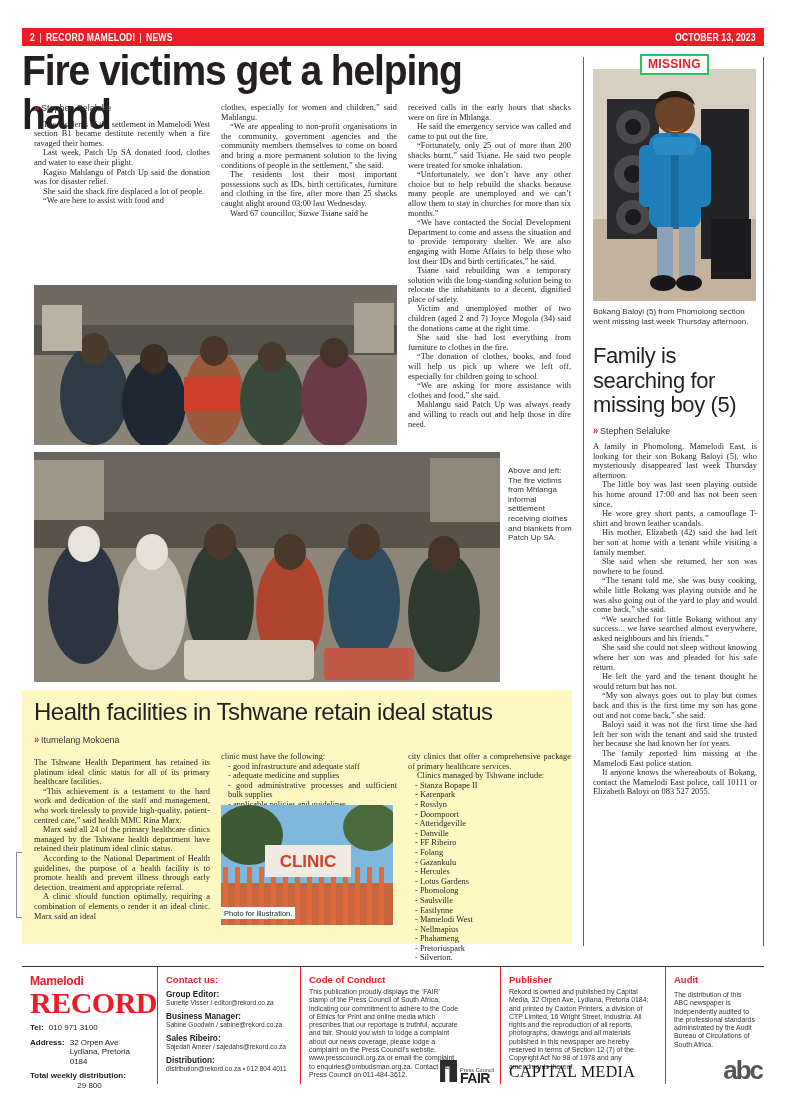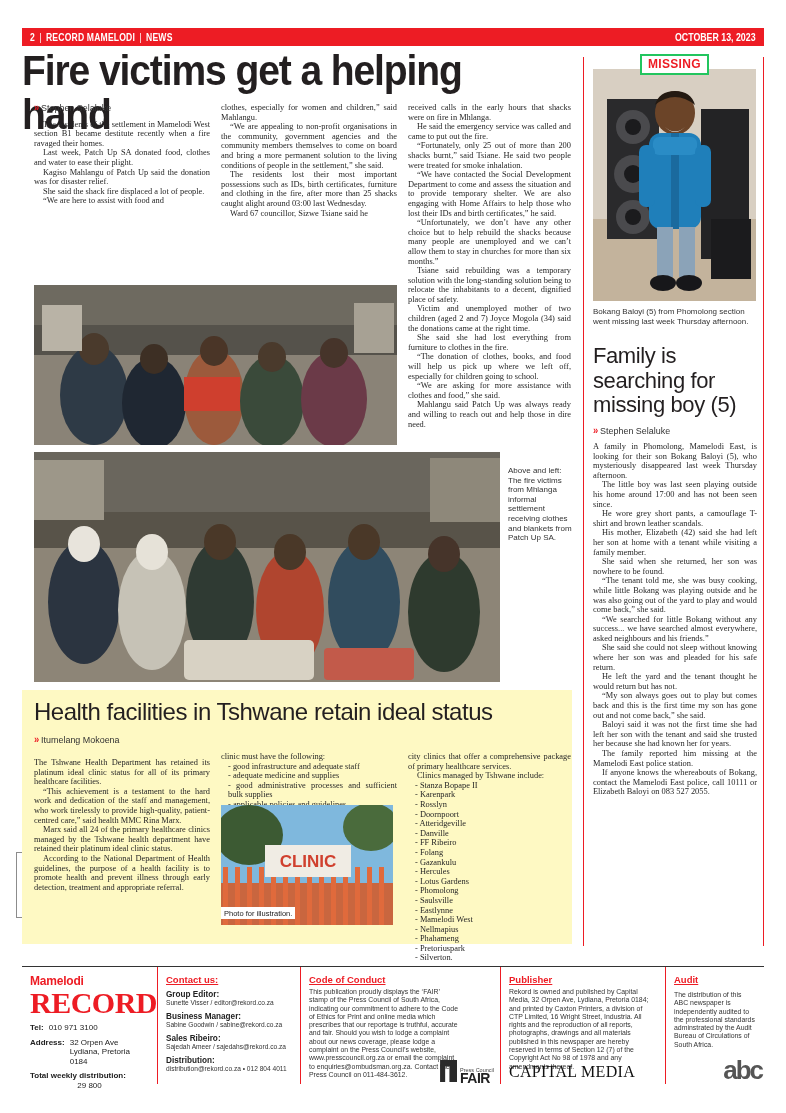--- a/index.html
+++ b/index.html
@@ -103,21 +103,21 @@
   .hc1 { left:34px; top:758px; width:176px; }
   .hc2 { left:221px; top:752px; width:176px; }
   .hc3 { left:408px; top:752px; width:163px; }
 
   
   .footer { position:absolute; left:22px; top:966px; width:742px; height:118px;
     border-top:1.3px solid #333; display:flex; }
   .fcol { position:relative; padding: 7px 8px 0 8px; }
   .fcol + .fcol { border-left:1.2px solid #ed1c24; }
   .fcol h4 { font-family:"Liberation Sans", sans-serif; font-size:9.5px; color:#ed1c24;
-    margin-bottom:3px;text-decoration:underline; }
+    margin-bottom:3px; }
   .fcol .lab { font-family:"Liberation Sans", sans-serif; font-size:8.2px; font-weight:bold;
     color:#222; margin-top:5px; }
   .fcol .val { font-family:"Liberation Sans", sans-serif; font-size:6.6px; color:#333;
     line-height:8px; }
   .fcol .body { font-family:"Liberation Sans", sans-serif; font-size:6.9px; color:#333;
     line-height:8.3px; }
   .f-masthead { width:135px; }
   .f-contact { width:143px; }
   .f-conduct { width:200px; }
   .f-publisher { width:165px; }
@@ -177,22 +177,22 @@
     <p class="first">clothes, especially for women and children,” said Mahlangu.</p>
     <p>“We are appealing to non-profit organisations in the community, government agencies and the community members themselves to come on board and bring a more permanent solution to the living conditions of people in the settlement,” she said.</p>
     <p>The residents lost their most important possessions such as IDs, birth certificates, furniture and clothing in the fire, after more than 25 shacks caught alight around 03:00 last Wednesday.</p>
     <p>Ward 67 councillor, Sizwe Tsiane said he</p>
   </div>
 
   <div class="col fire-c3">
     <p class="first">received calls in the early hours that shacks were on fire in Mhlanga.</p>
     <p>He said the emergency service was called and came to put out the fire.</p>
     <p>“Fortunately, only 25 out of more than 200 shacks burnt,” said Tsiane. He said two people were treated for smoke inhalation.</p>
+    <p>“Unfortunately, we don’t have any other choice but to help rebuild the shacks because many people are unemployed and we can’t allow them to stay in churches for more than six months.”</p>
     <p>“We have contacted the Social Development Department to come and assess the situation and to provide temporary shelter. We are also engaging with Home Affairs to help those who lost their IDs and birth certificates,” he said.</p>
-    <p>“Unfortunately, we don’t have any other choice but to help rebuild the shacks because many people are unemployed and we can’t allow them to stay in churches for more than six months.”</p>
     <p>Tsiane said rebuilding was a temporary solution with the long-standing solution being to relocate the inhabitants to a decent, dignified place of safety.</p>
     <p>Victim and unemployed mother of two children (aged 2 and 7) Joyce Mogola (34) said the donations came at the right time.</p>
     <p>She said she had lost everything from furniture to clothes in the fire.</p>
     <p>“The donation of clothes, books, and food will help us pick up where we left off, especially for children going to school.</p>
     <p>“We are asking for more assistance with clothes and food,” she said.</p>
     <p>Mahlangu said Patch Up was always ready and willing to reach out and help those in dire need.</p>
   </div>
 
   <div class="photo photo-fire1">
     <svg width="363" height="160" viewBox="0 0 363 160">
@@ -308,20 +308,21 @@
       <span class="arrows">»</span>
       <span>Itumelang Mokoena</span>
     </div>
   </div>
 
   <div class="col hc1">
     <p class="first">The Tshwane Health Department has retained its platinum ideal clinic status for all of its primary healthcare facilities.</p>
     <p>“This achievement is a testament to the hard work and dedication of the staff and management, who work tirelessly to provide high-quality, patient-centred care,” said health MMC Rina Marx.</p>
     <p>Marx said all 24 of the primary healthcare clinics managed by the Tshwane health department have retained their platinum ideal clinic status.</p>
     <p>According to the National Department of Health guidelines, the purpose of a health facility is to promote health and prevent illness through early detection, treatment and appropriate referral.</p>
+    <p>A clinic should function optimally, requiring a combination of elements o render it an ideal clinic. Marx said an ideal</p>
   </div>
 
   <div class="col hc2">
     <p class="first">clinic must have the following:</p>
     <ul>
       <li>- good infrastructure and adequate staff</li>
       <li>- adequate medicine and supplies</li>
       <li>- good administrative processes and sufficient bulk supplies</li>
       <li>- applicable policies and guidelines</li>
       <li>- partner and stakeholder support.</li>

